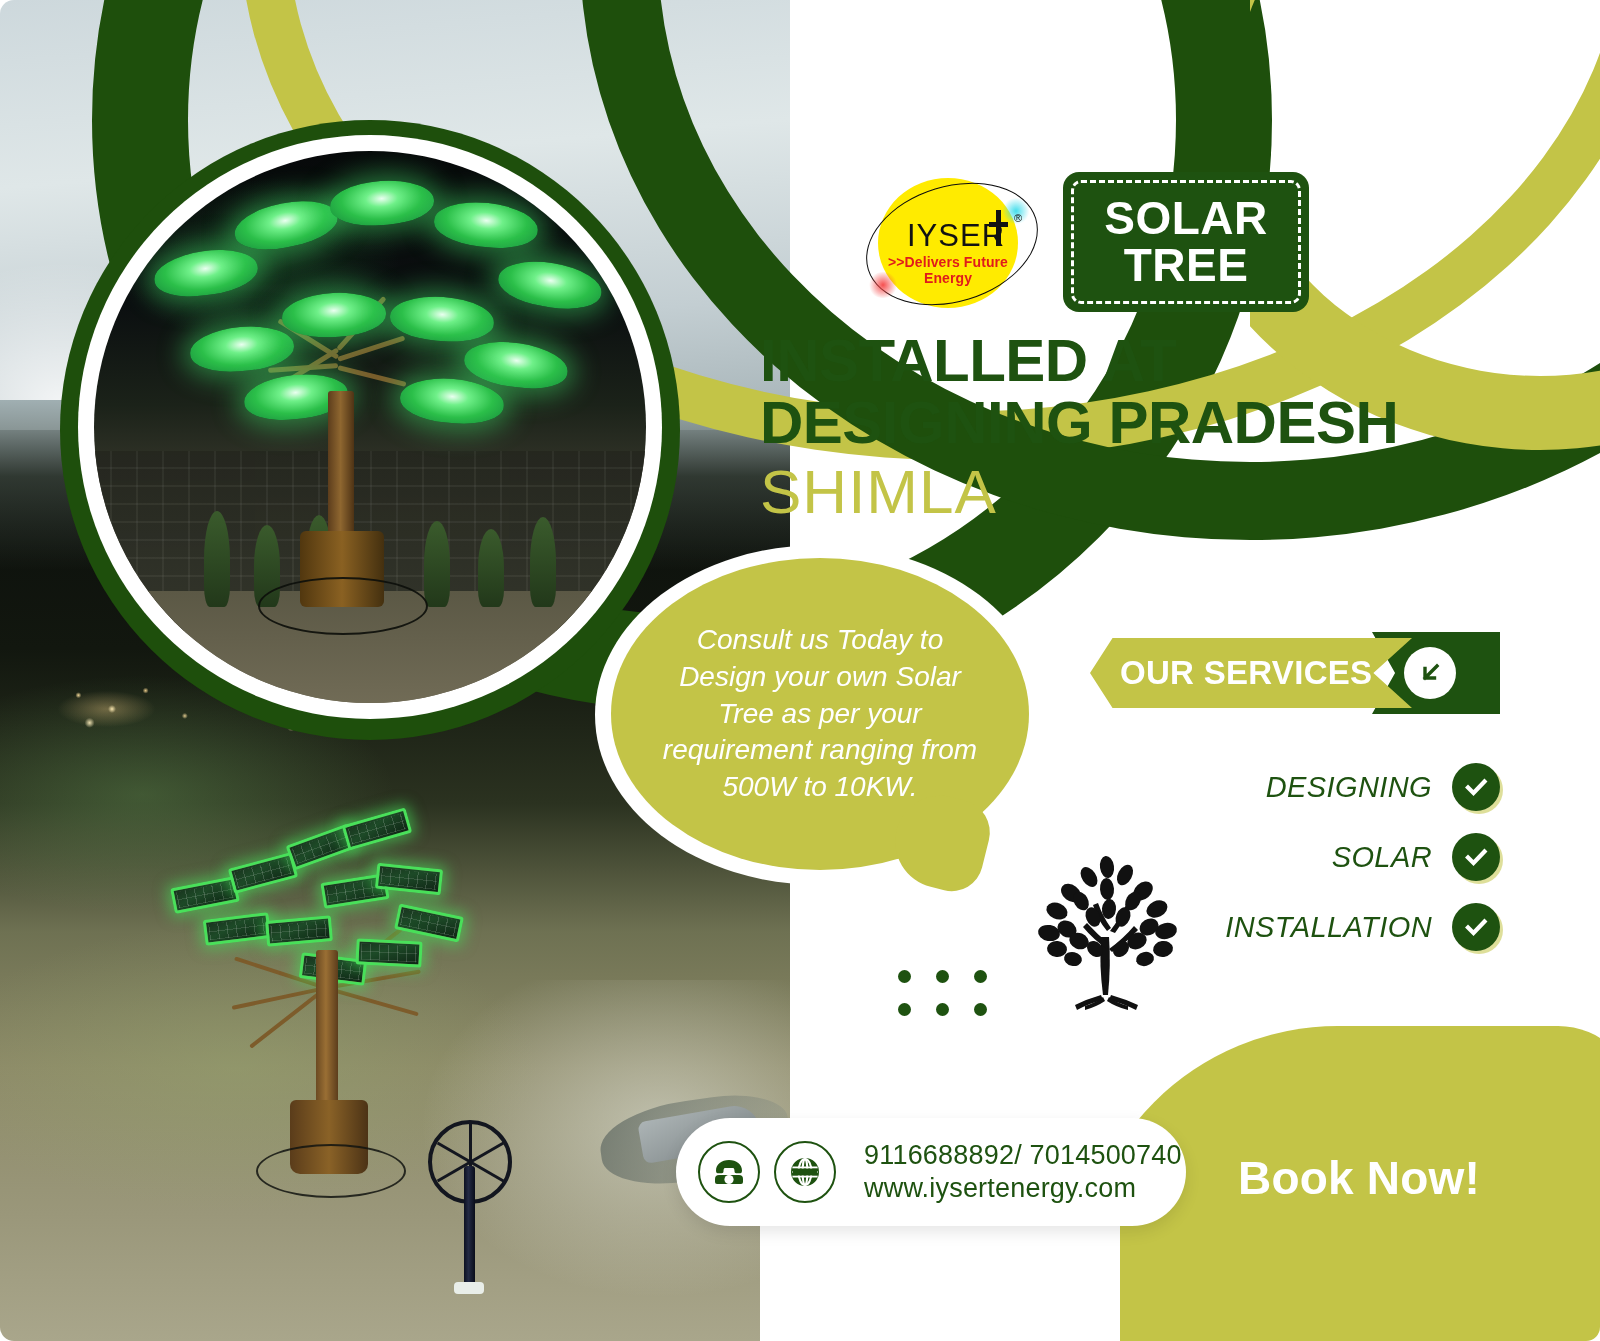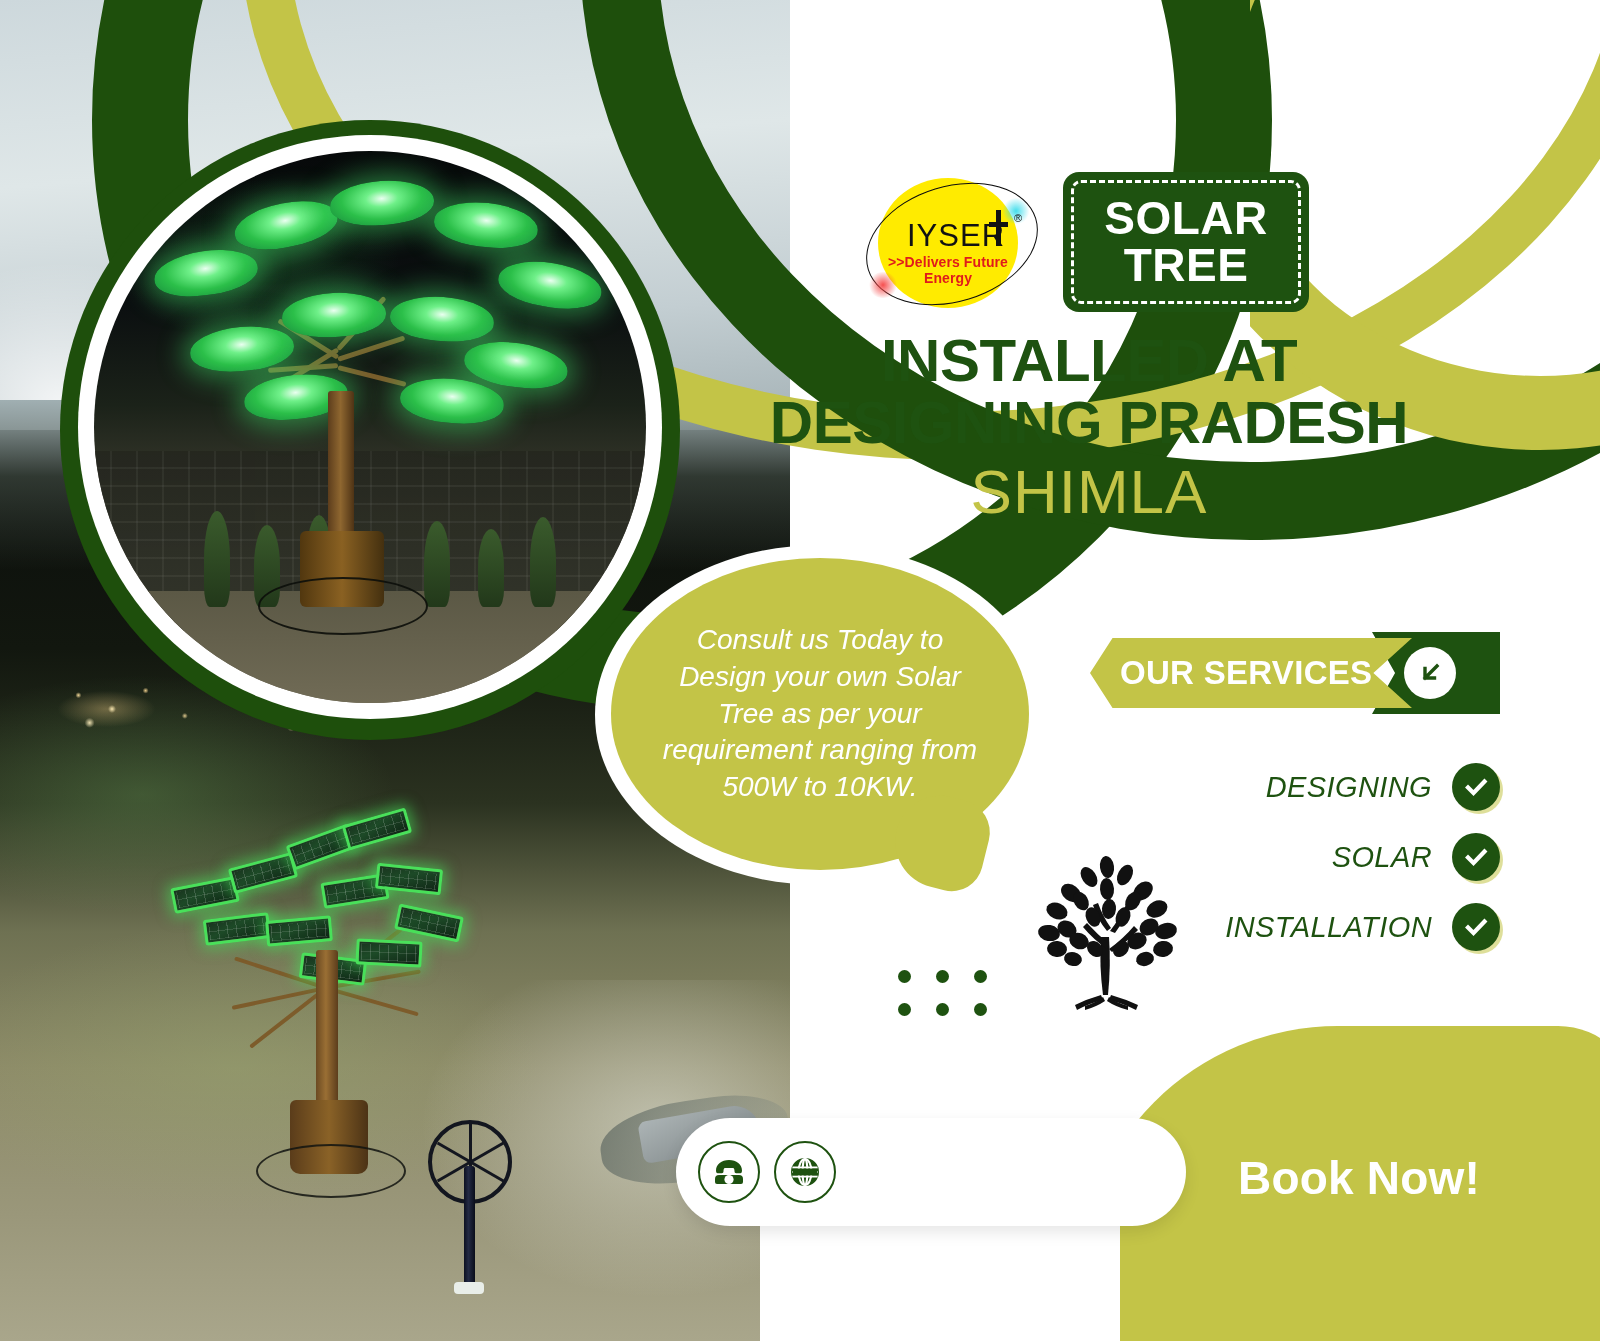--- a/index.html
+++ b/index.html
@@ -9,20 +9,21 @@
     font-family:"Liberation Sans", sans-serif;
     overflow:hidden;
     position:relative;
   }
 
   #poster {
     position:absolute; inset:0;
     width:1600px; height:1341px;
     overflow:hidden;
     background:#ffffff;
+    border-radius:14px;
   }
 
   
   .photo-bg {
     position:absolute;
     left:0; top:0;
     width:790px; height:1341px;
     overflow:hidden;
   }
   .photo-sky {
@@ -261,21 +262,21 @@
   }
   .badge-solar::before {
     content:""; position:absolute; inset:8px; border:3px dashed #ffffff; border-radius:10px;
   }
   .badge-solar .txt {
     position:relative; color:#ffffff; font-size:46px; font-weight:bold;
     line-height:1.02; text-align:center; letter-spacing:.5px;
   }
 
   
-  .headline { position:absolute; left:724px; top:330px; width:730px; text-align:center; }
+  .headline { position:absolute; left:760px; top:330px; width:730px; text-align:left; }
   .headline .l1 {
     font-size:60px; font-weight:bold; color:#1e5210; line-height:1.02; letter-spacing:-.5px;
   }
   .headline .l2 {
     font-size:60px; font-weight:bold; color:#1e5210; line-height:1.06; letter-spacing:-.5px;
   }
   .headline .l3 {
     font-size:62px; font-weight:normal; color:#c3c447; line-height:1.18; letter-spacing:1px;
   }
 
@@ -603,15 +604,19 @@
       <svg width="38" height="38" viewBox="0 0 38 38" aria-hidden="true">
         <g stroke="#1e5210" stroke-width="2" fill="none">
           <circle cx="19" cy="19" r="13" fill="#1e5210"></circle>
           <ellipse cx="19" cy="19" rx="6.5" ry="13" stroke="#ffffff"></ellipse>
           <ellipse cx="19" cy="19" rx="2.4" ry="13" stroke="#ffffff"></ellipse>
           <path d="M6.4 14.4 H31.6 M6.4 23.6 H31.6 M6 19 H32" stroke="#ffffff"></path>
         </g>
         <rect x="6.5" y="15.6" width="25" height="6.8" fill="#1e5210"></rect>
       </svg>
     </div>
+    <div class="lines">
+      <div>9116688892/ 7014500740</div>
+      <div>www.iysertenergy.com</div>
+    </div>
   </div>
 
 </div>
 
 </body></html>

